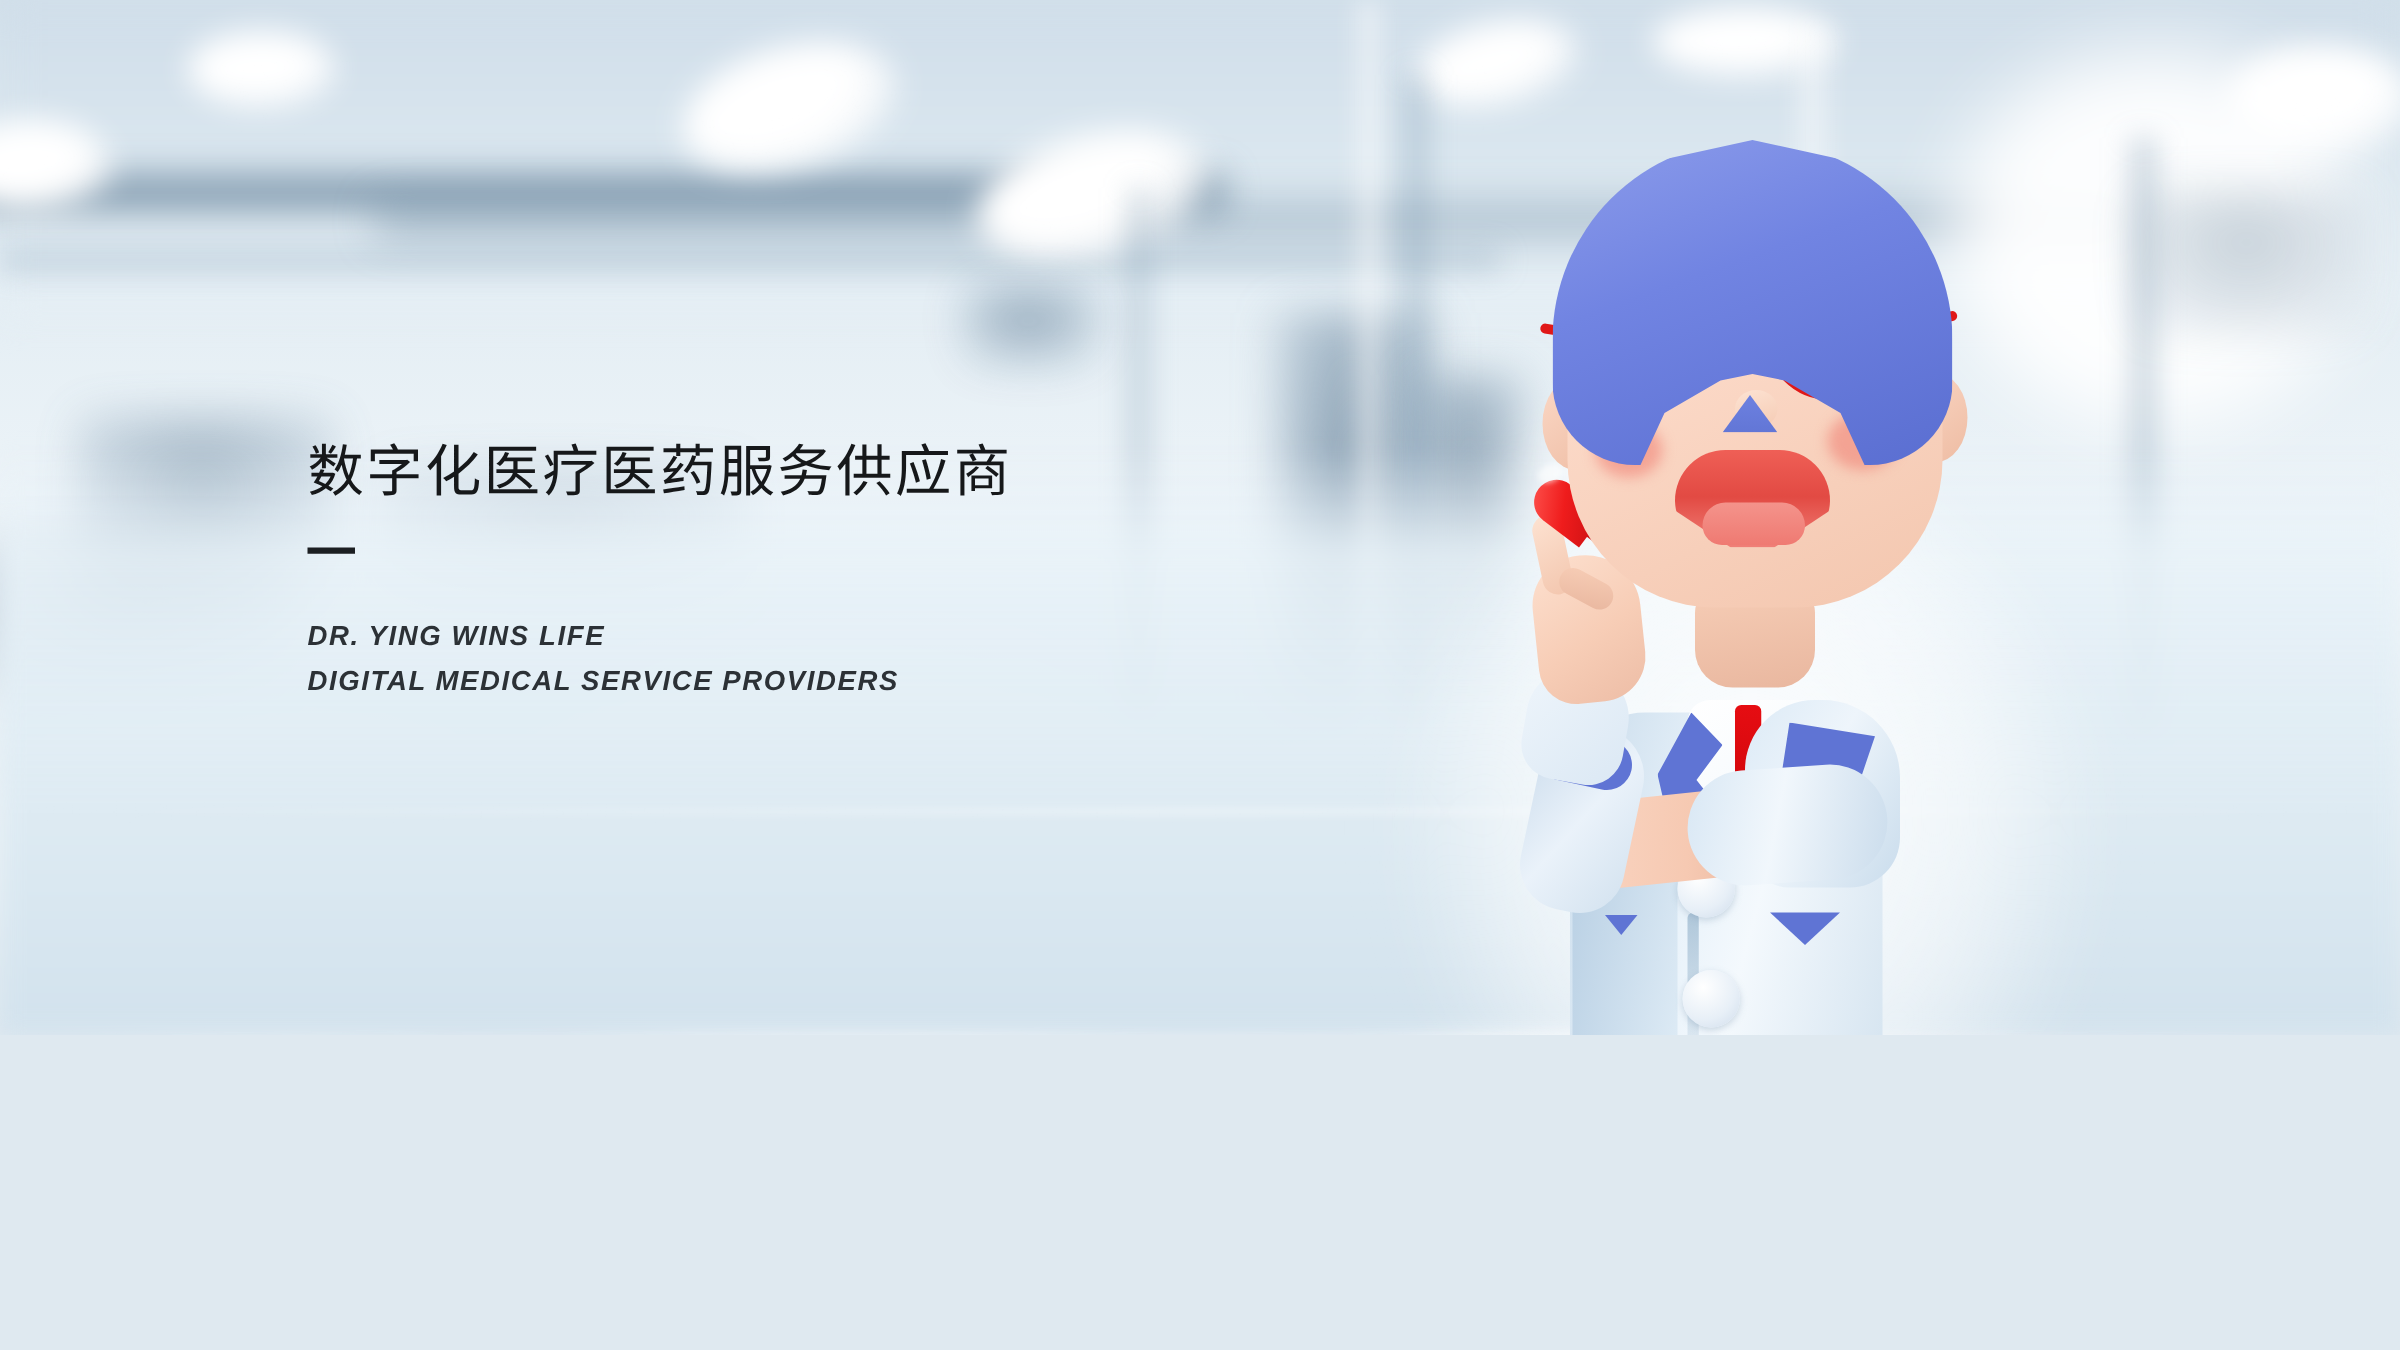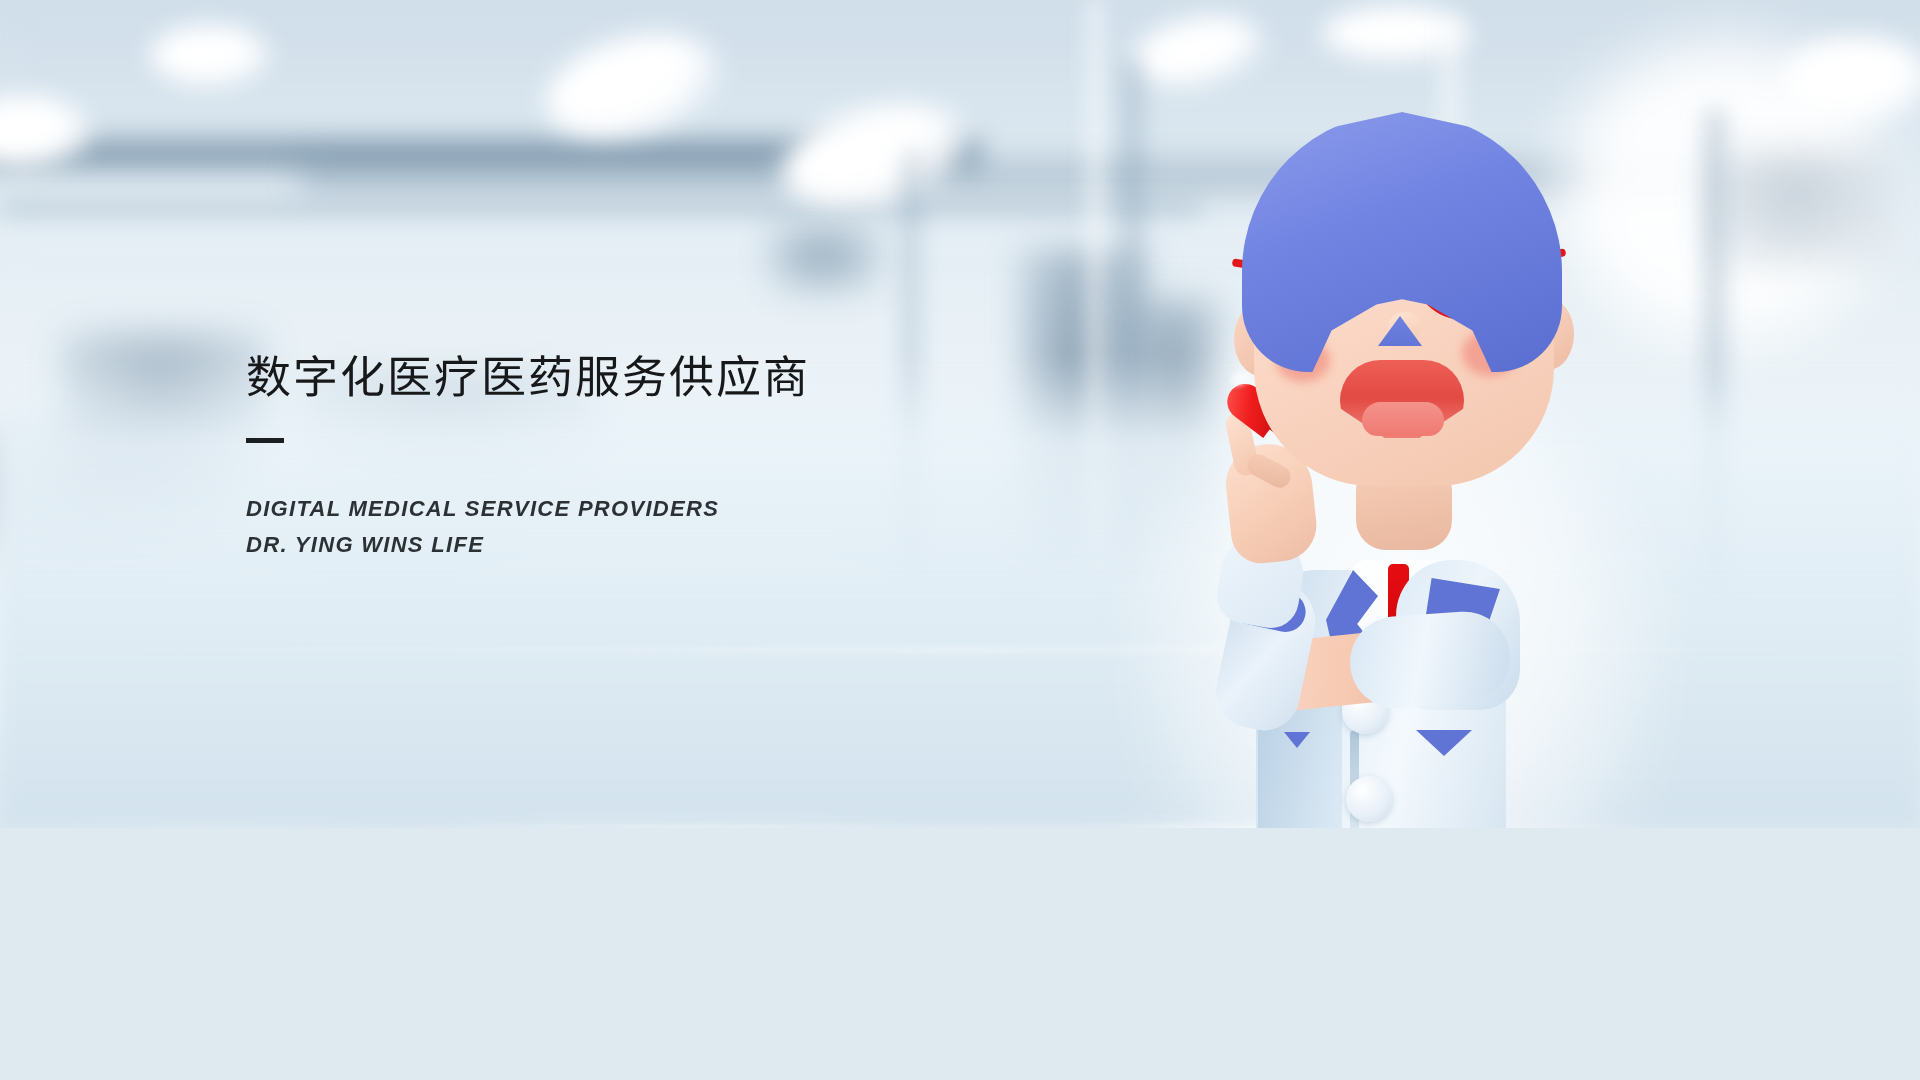--- a/index.html
+++ b/index.html
@@ -437,22 +437,22 @@
     <div class="soft-blob" style="left:120px;  top:900px; width:520px; height:160px; background:rgba(255,255,255,.40);"></div>
   </div>
 
   <div class="copy">
     <div class="headline">数字化医疗医药服务供应商</div>
 
 
     <div class="rule"></div>
 
     <div class="sub-en">
+      <div>DR. YING WINS LIFE</div>
       <div>DIGITAL MEDICAL SERVICE PROVIDERS</div>
-      <div>DR. YING WINS LIFE</div>
     </div>
   </div>
 
   <div class="mascot">
 
     <div class="m m-glow"></div>
 
     <div class="m leg-back"></div>
     <div class="m shoe-back"></div>
     <div class="m shoe-back-strap"></div>

